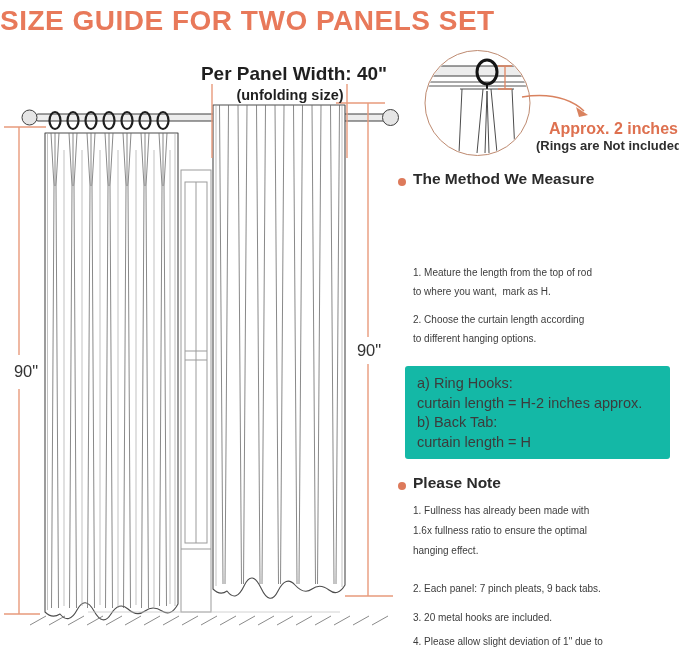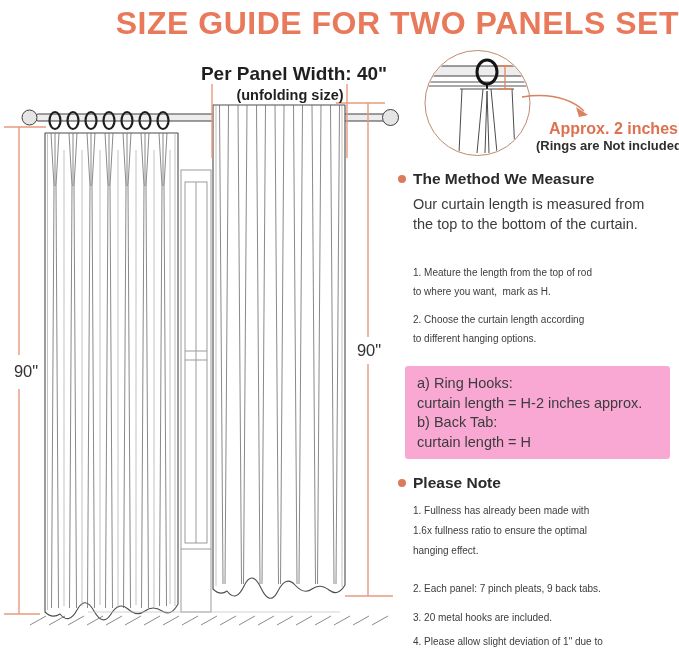--- a/index.html
+++ b/index.html
@@ -2,40 +2,40 @@
 <html><head>
 <meta charset="utf-8">
 <style>
   html,body{margin:0;padding:0;}
   body{
     width:679px;height:652px;position:relative;overflow:hidden;
     background:#ffffff;font-family:"Liberation Sans",sans-serif;
   }
   svg text{font-family:"Liberation Sans",sans-serif;}
   .page-title{
-    position:absolute;top:5px;left:0;right:0;text-align:right;
-    font-size:32px;font-weight:bold;letter-spacing:.5px;color:#E8795A;
+    position:absolute;top:5px;left:0;right:0;text-align:left;
+    font-size:28px;font-weight:bold;letter-spacing:.5px;color:#E8795A;
     white-space:nowrap;
   }
   .diagram-svg{position:absolute;left:0;top:0;}
   .ringdetail-svg{position:absolute;left:400px;top:45px;}
   .approx-label{position:absolute;left:537px;top:120px;font-size:16px;font-weight:bold;color:#DE7150;white-space:nowrap;margin-left:12px;}
   .approx-sub{position:absolute;left:536px;top:138px;font-size:13px;font-weight:bold;color:#2e2e2e;white-space:nowrap;}
   .section{position:absolute;left:398px;width:278px;}
   .sec-method{top:170px;}
   .sec-suggestion{top:254px;}
   .sec-note{top:474px;}
-  .sec-head{display:flex;align-items:flex-start;}
+  .sec-head{display:flex;align-items:center;}
   .bullet{width:8px;height:8px;border-radius:50%;background:#DD7A5B;margin-top:5px;flex:0 0 8px;}
   .sec-title{font-size:15.5px;font-weight:bold;color:#2b2b2b;margin-left:7px;line-height:18px;}
   .sec-body{margin:7px 0 0 15px;font-size:14.5px;color:#3c3c3c;line-height:19.5px;white-space:pre-line;}
   .sec-item{margin:9px 0 0 15px;font-size:10px;color:#3c3c3c;line-height:19px;white-space:pre-line;}
   .options-box{
     position:absolute;left:405px;top:366px;width:241px;
-    background:#f9a8d4;border-radius:3px;padding:8px 12px 7px;
+    background:#14b8a6;border-radius:3px;padding:8px 12px 7px;
     font-size:14.5px;color:#3c3c3c;line-height:19.5px;white-space:pre-line;
   }
   .sec-note .sec-item{line-height:20px;}
   .n2{margin-top:18px;} .n3{} .n4{margin-top:4px;}
 </style>
 </head>
 <body>
 
 <div class="page-title">SIZE GUIDE FOR TWO PANELS SET</div>
 
@@ -130,22 +130,20 @@
 </svg>
 
 <div class="approx-label">Approx. 2 inches</div>
 <div class="approx-sub">(Rings are Not included)</div>
 
 <div class="section sec-method">
   <div class="sec-head">
     <div class="bullet"></div>
     <div class="sec-title">The Method We Measure</div>
   </div>
-  <div class="sec-body">Our curtain length is measured from
-the top to the bottom of the curtain.</div>
 </div>
 
 <div class="section sec-suggestion">
   <div class="sec-item">1. Meature the length from the top of rod
 to where you want,&nbsp; mark as H.</div>
   <div class="sec-item">2. Choose the curtain length according
 to different hanging options.</div>
 </div>
 
 <div class="options-box">a) Ring Hooks:

